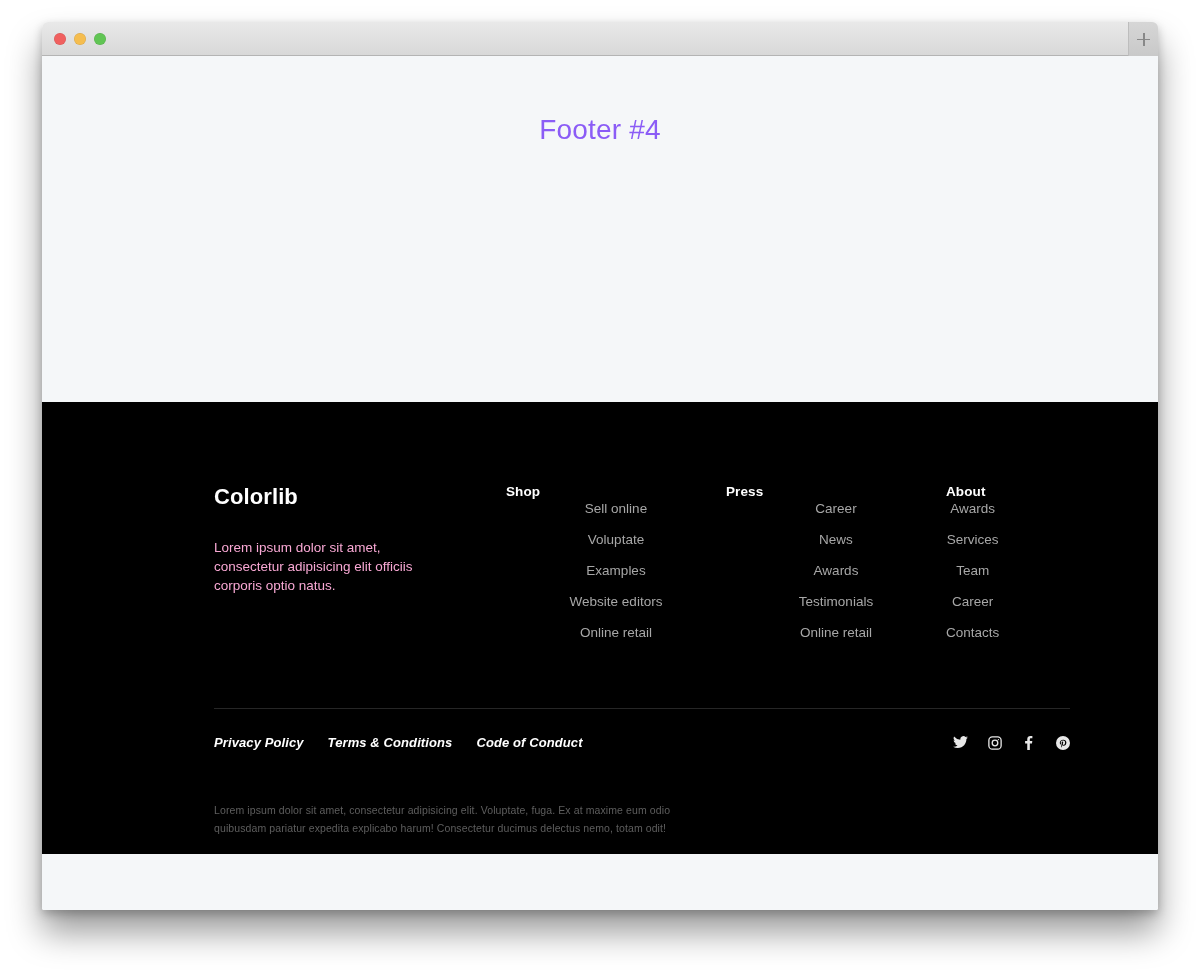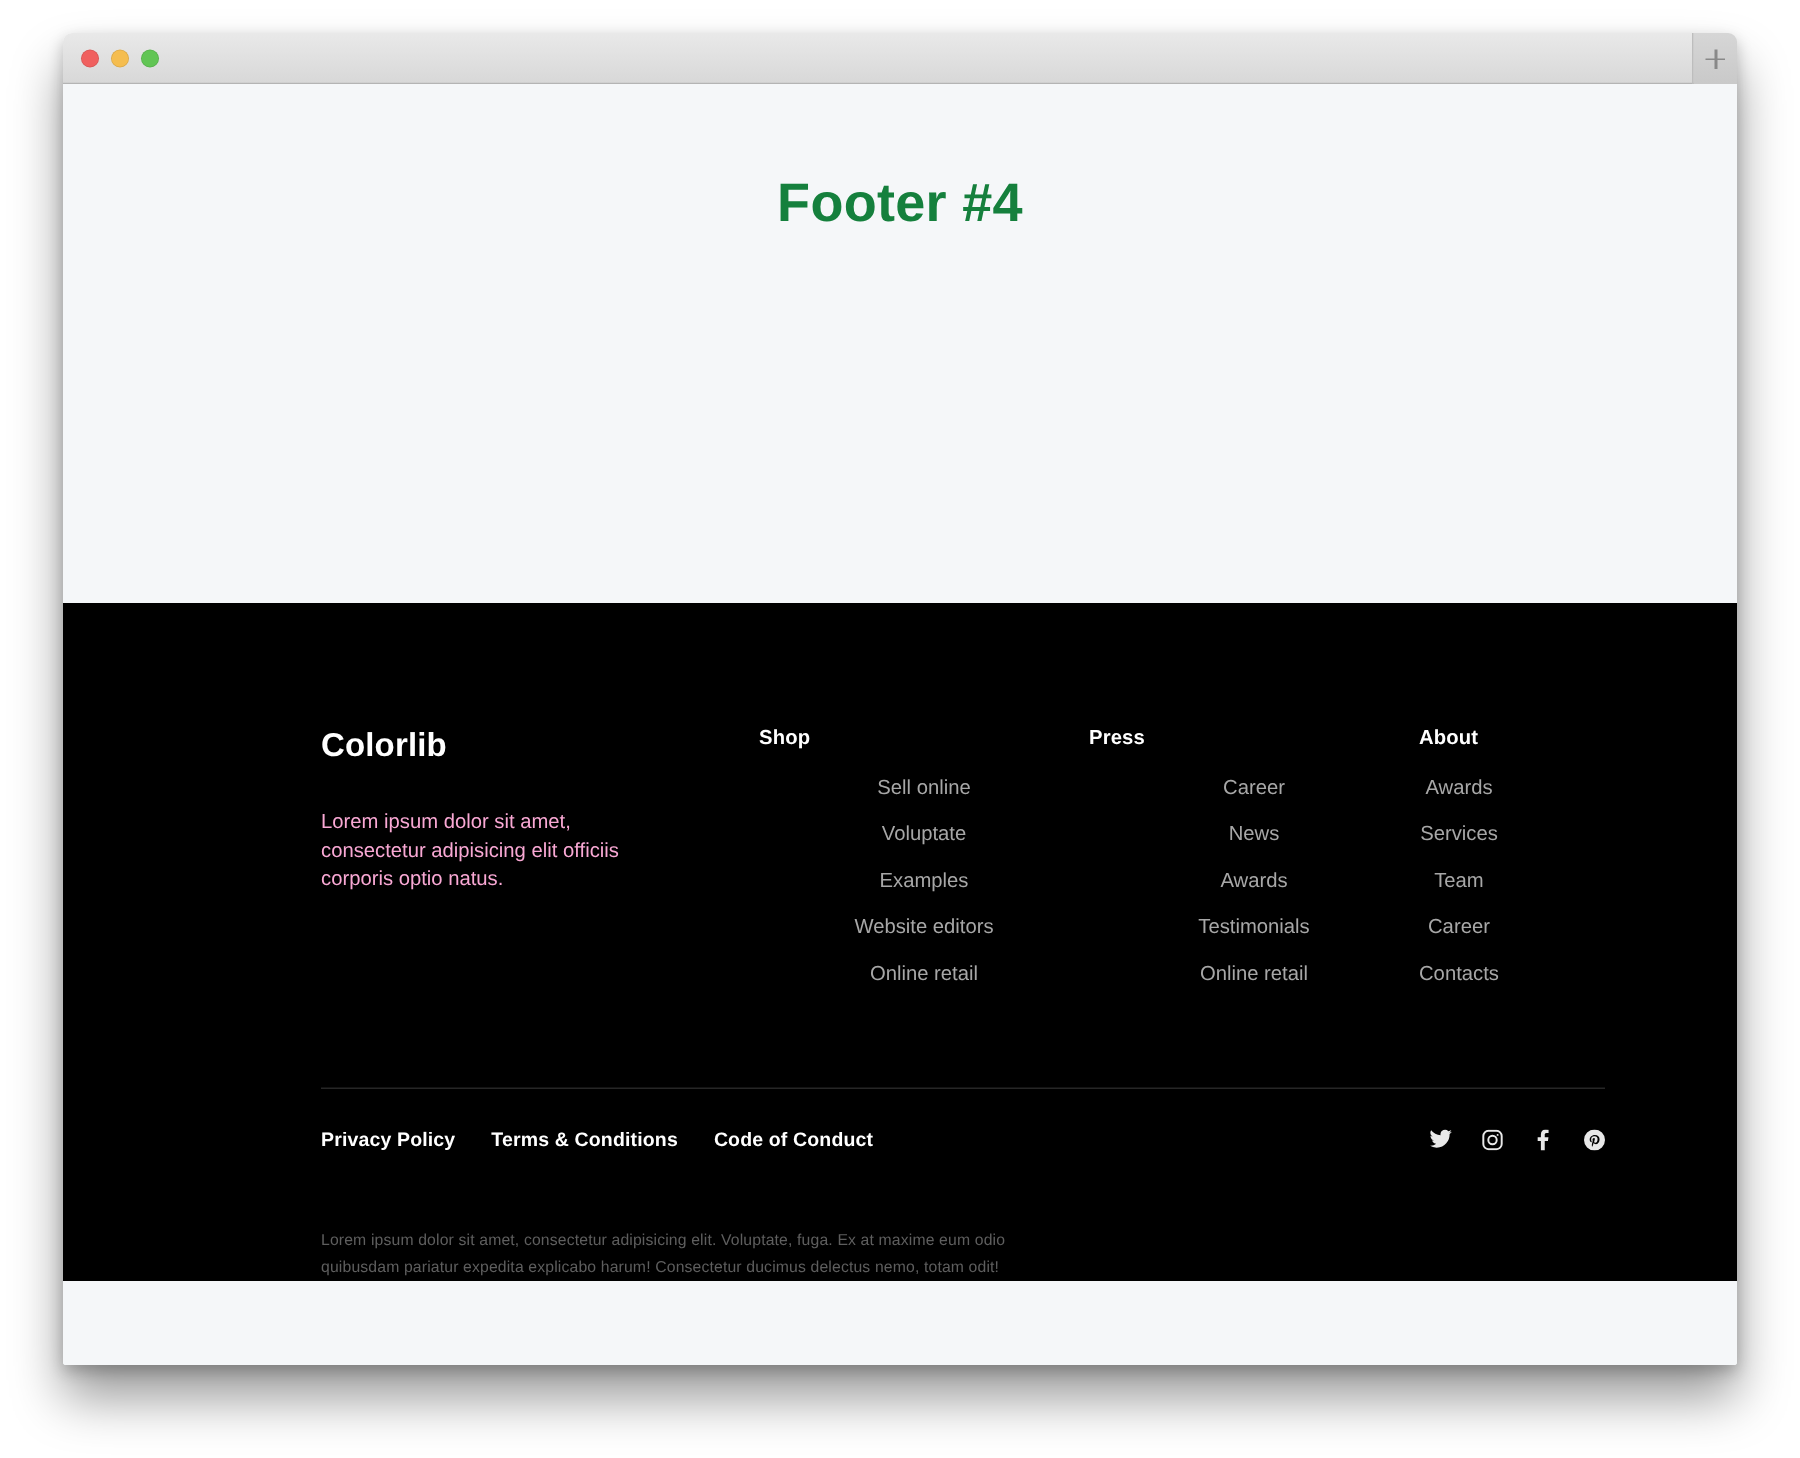--- a/index.html
+++ b/index.html
@@ -101,23 +101,23 @@
   }
 
   .hero {
     height: 346px;
     background: #f5f7f9;
     display: flex;
     justify-content: center;
     padding-top: 58px;
   }
   .hero-title {
-    font-size: 36px;
-    font-weight: 700;
-    color: #15803d;
+    font-size: 28px;
+    font-weight: 400;
+    color: #8b5cf6;
     letter-spacing: .2px;
   }
 
   
   .site-footer {
     background: #000000;
     height: 452px;
     padding: 0 172px 0 172px;
     position: relative;
   }
@@ -142,21 +142,20 @@
     color: #f9a8d4;
     width: 205px;
   }
 
   .link-col { width: 220px; }
   .link-col.last { width: auto; }
   .col-title {
     font-size: 13.5px;
     font-weight: bold;
     color: #ffffff;
-    margin-bottom: 17px;
     letter-spacing: .1px;
   }
   .col-links { list-style: none; text-align: center; }
   .col-links li { margin-bottom: 13px; }
   .col-links li:last-child { margin-bottom: 0; }
   .col-links a {
     font-size: 13.5px;
     color: #a7a7a7;
     text-decoration: none;
   }
@@ -173,20 +172,21 @@
     justify-content: space-between;
     padding-top: 26px;
   }
   .legal-links { display: flex; gap: 24px; }
   .legal-links a {
     font-size: 13px;
     font-weight: bold;
     color: #ffffff;
     text-decoration: none;
     letter-spacing: .1px;
+    font-style: italic;
   }
 
   .social-links { display: flex; gap: 19px; align-items: center; }
   .social-links a {
     color: #e8e8e8;
     display: flex;
     align-items: center;
     justify-content: center;
     width: 15px;
     height: 15px;

